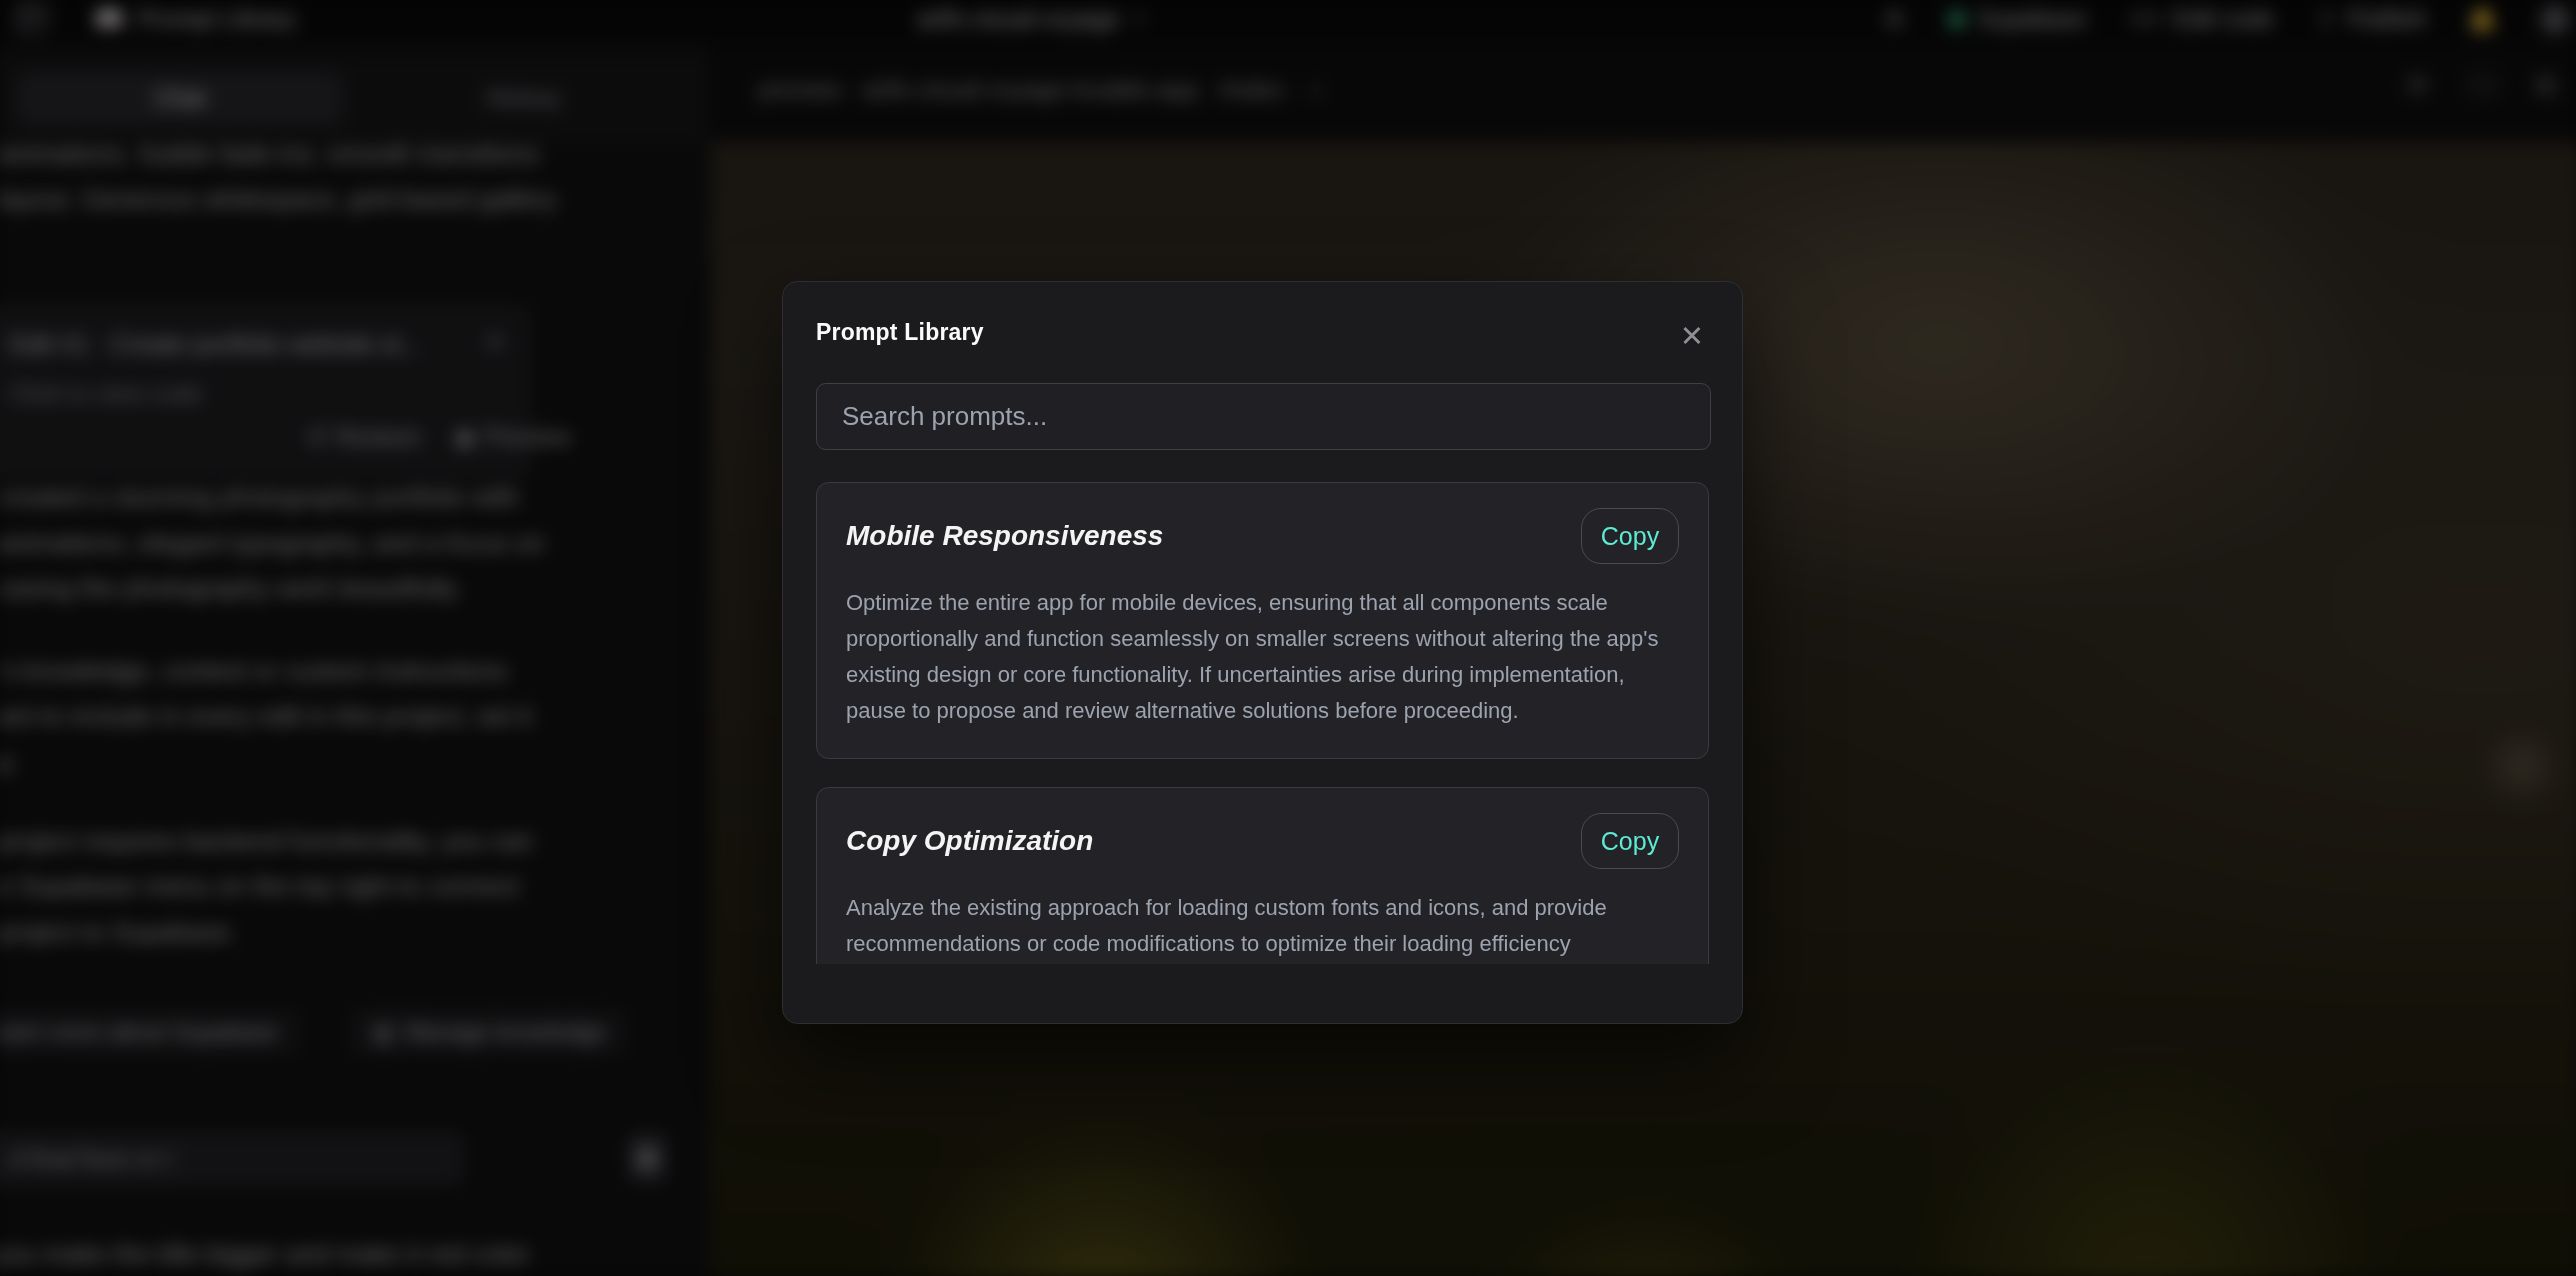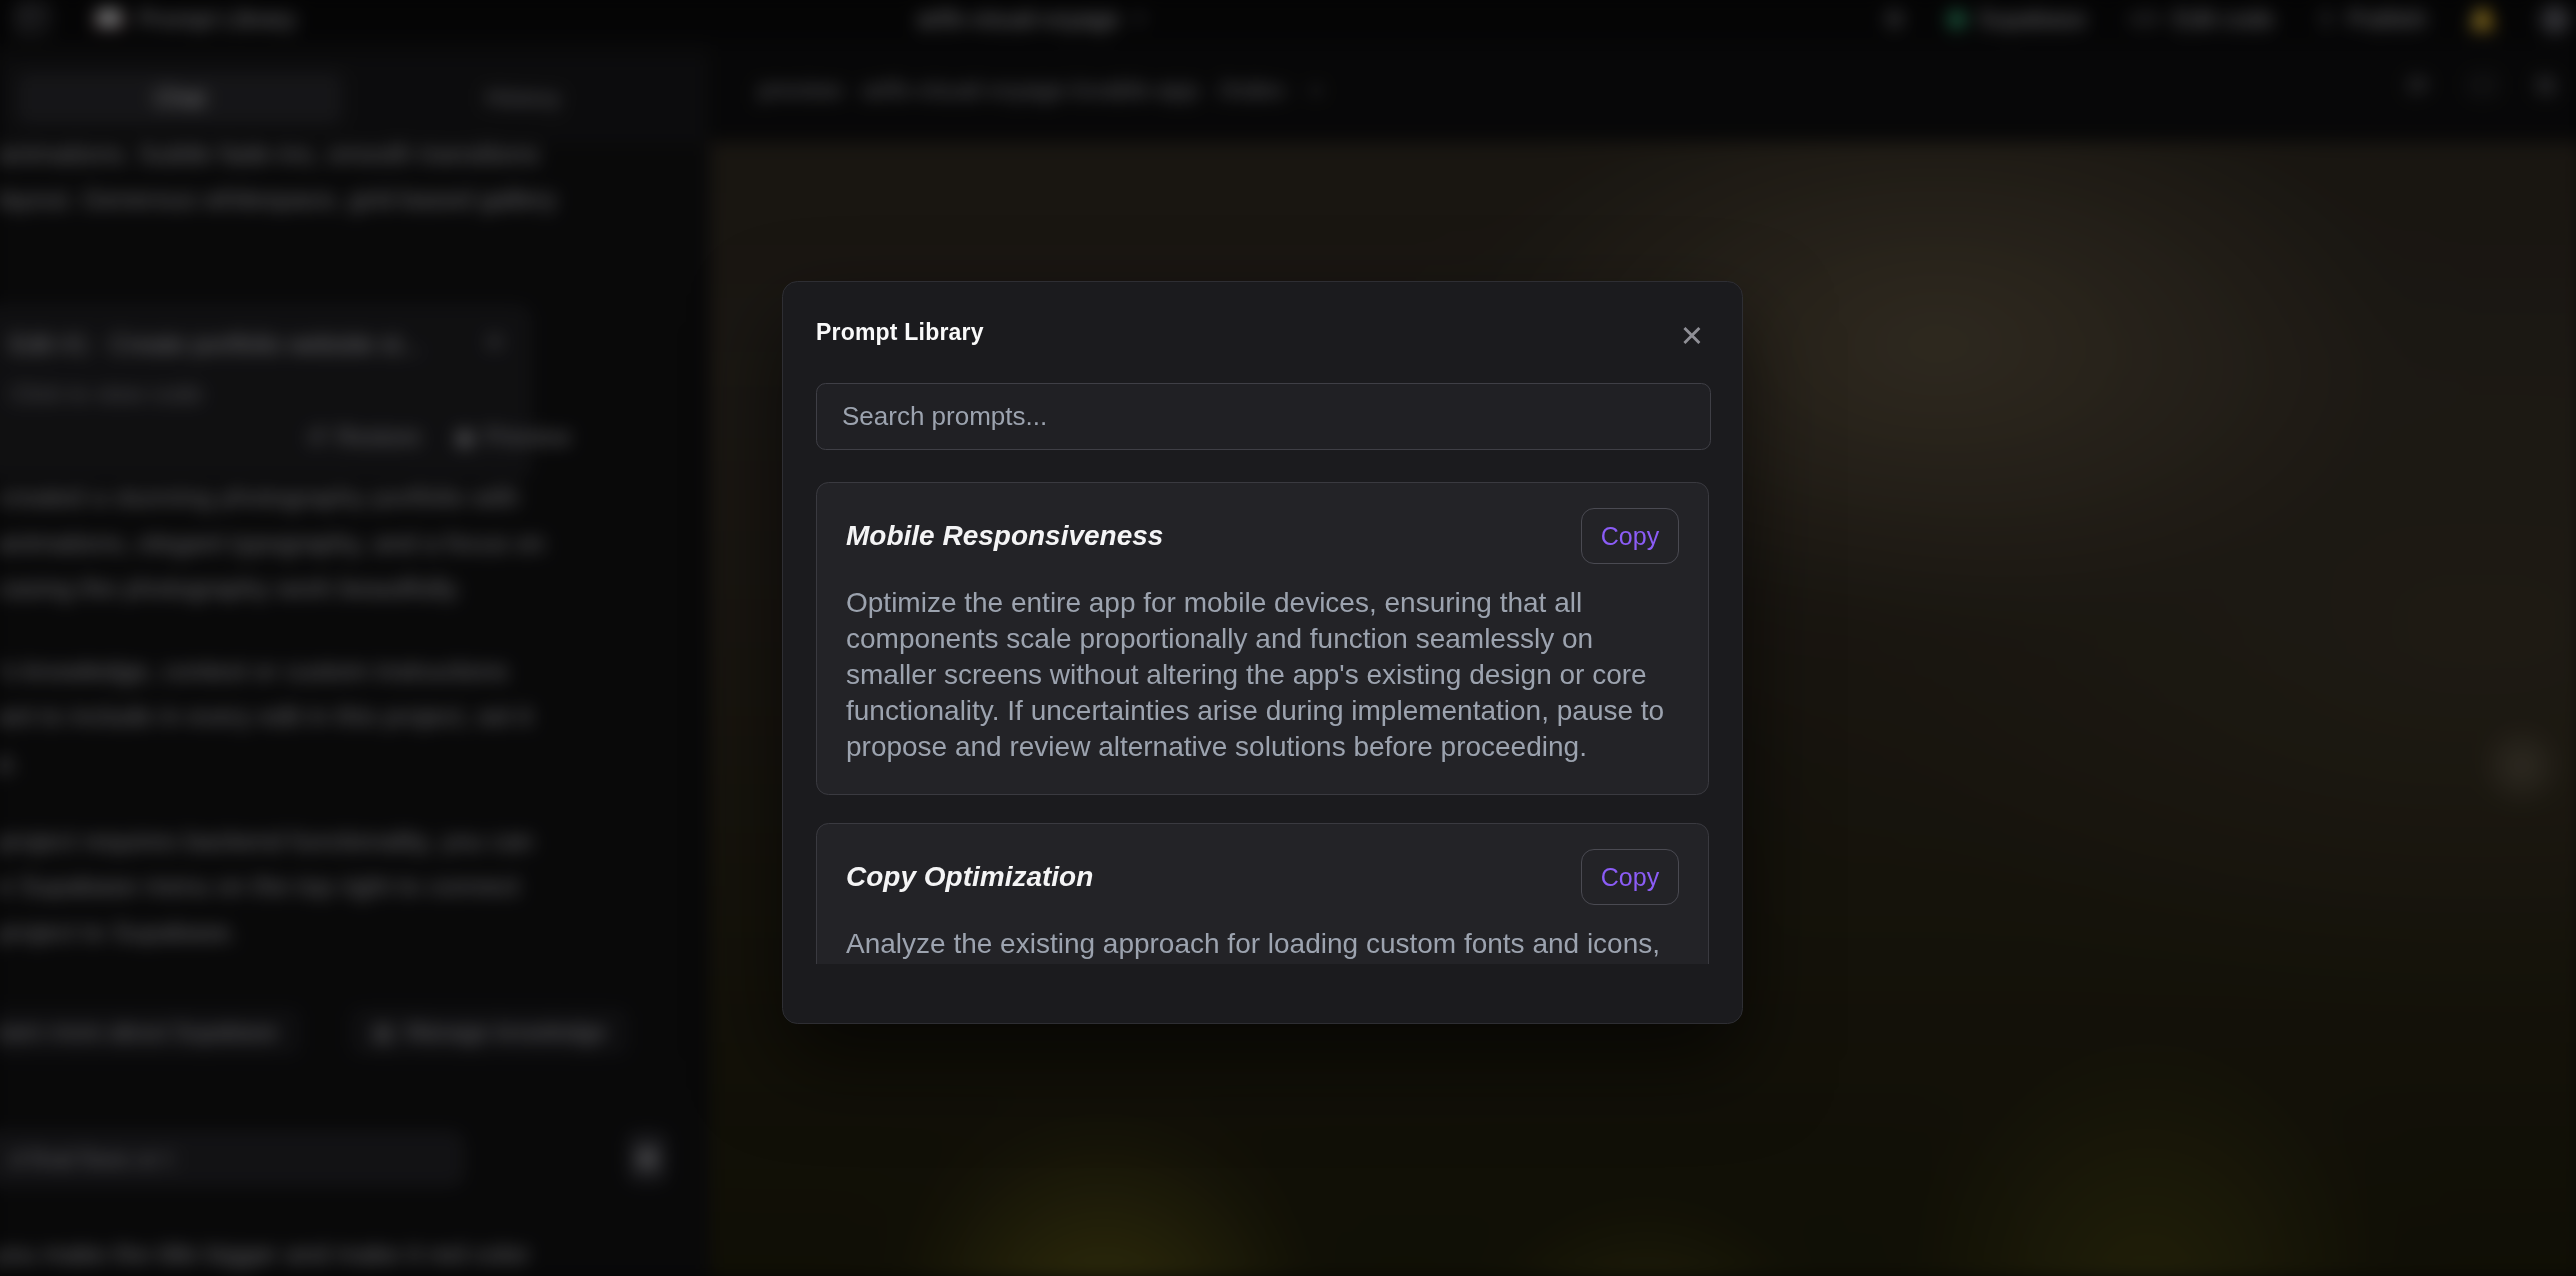--- a/index.html
+++ b/index.html
@@ -77,23 +77,23 @@
   .modal-title { font-size:23px; font-weight:700; letter-spacing:0.2px; color:#fafafa; }
   .modal-close { position:absolute; right:29px; top:33px; width:42px; height:42px; display:flex;
     align-items:center; justify-content:center; font-size:29px; color:#8f8f96; cursor:pointer; }
   .search-box { margin-top:37px; width:895px; height:67px; background:#202024; border:1px solid #3f3f46;
     border-radius:9.6px; font-size:26px; color:#cfcfd4; padding:5px 25px; font-family:inherit; outline:none; }
   .search-box::placeholder { color:#9ca3af; }
   .prompt-list { margin-top:32px; height:482px; overflow:hidden; display:flex; flex-direction:column; gap:28px; }
   .pcard { flex:0 0 auto; background:#232327; border:1px solid #3a3a40; border-radius:12.5px; padding:25px 29px 29px 29px; position:relative; }
   .pcard-head { display:flex; align-items:flex-start; justify-content:space-between; }
   .pcard-title { font-size:28px; font-weight:600; color:#f4f4f5; padding-top:11.6px;font-style:italic; }
-  .copy-btn { min-width:98px; height:56px; background:#232327; border:1px solid #4a4a52; border-radius:13px;
-    color:#8b5cf6; font-size:25px; display:flex; align-items:center; justify-content:center; padding:0 4px; cursor:pointer; }
-  .pcard-body { margin-top:21px; font-size:28px; line-height:36px; color:#9ca3af; max-width:847px; }
+  .copy-btn { min-width:98px; height:56px; background:#232327; border:1px solid #4a4a52; border-radius:20px;
+    color:#5eead4; font-size:25px; display:flex; align-items:center; justify-content:center; padding:0 4px; cursor:pointer; }
+  .pcard-body { margin-top:21px; font-size:22px; line-height:36px; color:#9ca3af; max-width:847px; }
 </style>
 </head>
 <body>
 
 <div class="stage">
 
   <div class="bg-app">
 
     <div class="topbar">
       <div class="logo-sq"></div>

